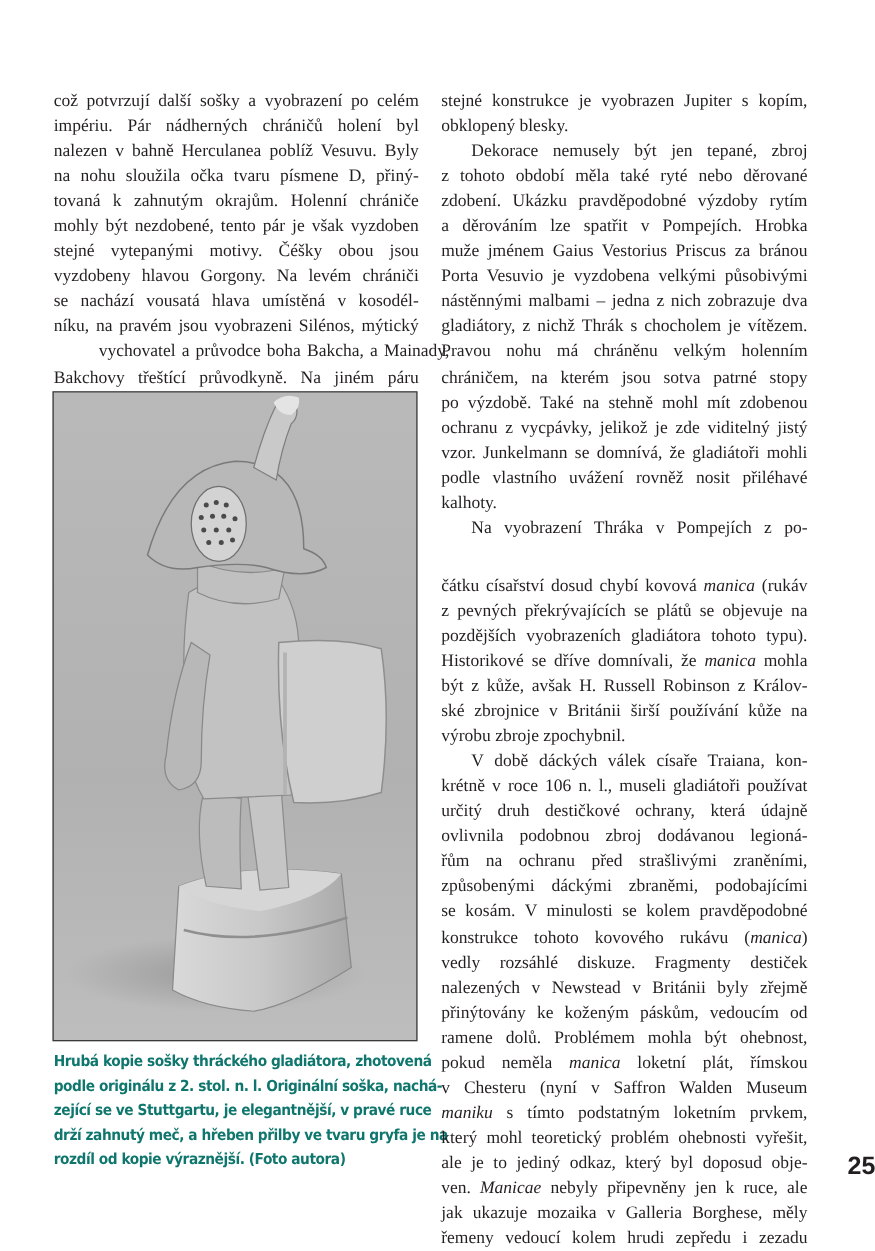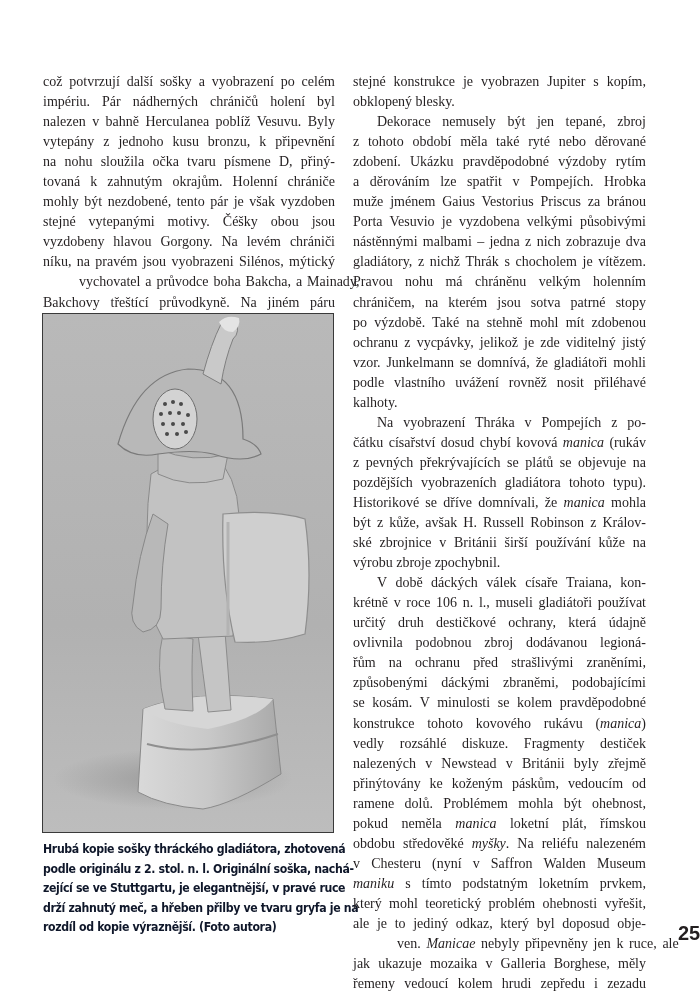--- a/index.html
+++ b/index.html
@@ -5,37 +5,37 @@
   html, body { margin:0; padding:0; background:#ffffff; }
   body { width:700px; height:1001px; position:relative; overflow:hidden; font-family:"Liberation Serif","DejaVu Serif",serif; color:#231f20; }
   .col { position:absolute; font-size:14px; line-height:20.05px; text-align:justify; hyphens:manual; }
   #col-left { left:43px; top:72px; width:292px; }
   #col-right { left:353px; top:72px; width:293px; }
   .col .line { display:block; text-align:justify; text-align-last:justify; white-space:nowrap; overflow:visible; }
   .col .line.last { text-align-last:left; }
   em { font-style:italic; }
   #photo { position:absolute; left:42px; top:313px; width:290px; height:518px; border:1.5px solid #3a3a3a; background:#b4b4b4; overflow:hidden; }
   #photo svg { display:block; }
-  #caption { position:absolute; left:43px; top:840px; width:296px; font-family:"DejaVu Sans Condensed","Liberation Sans",sans-serif; font-weight:bold; font-size:12.2px; line-height:19.6px; color:#0f172a; letter-spacing:-0.35px; }
+  #caption { position:absolute; left:43px; top:840px; width:296px; font-family:"DejaVu Sans Condensed","Liberation Sans",sans-serif; font-weight:bold; font-size:12.2px; line-height:19.6px; color:#0f766e; letter-spacing:-0.35px; }
   #caption .line { display:block; white-space:nowrap; }
   #page-num { position:absolute; left:678px; top:922px; font-family:"Liberation Sans",sans-serif; font-weight:bold; font-size:20px; color:#231f20; }
 </style>
 </head>
 <body>
 
 <div id="col-left" class="col">
   <span class="line" style="white-space: nowrap; word-spacing: 1.70759px;">což potvrzují další sošky a vyobrazení po celém</span>
   <span class="line" style="white-space: nowrap; word-spacing: 6.3625px;">impériu. Pár nádherných chráničů holení byl</span>
   <span class="line" style="white-space: nowrap; word-spacing: 0.958333px;">nalezen v bahně Herculanea poblíž Vesuvu. Byly</span>
-  <span class="line" style="white-space: nowrap; word-spacing: 3.61198px;">vytepány z jednoho kusu bronzu, k připevnění</span>
   <span class="line" style="white-space: nowrap; word-spacing: 3.15402px;">na nohu sloužila očka tvaru písmene D, přiný-</span>
   <span class="line" style="white-space: nowrap; word-spacing: 4.25625px;">tovaná k zahnutým okrajům. Holenní chrániče</span>
   <span class="line" style="white-space: nowrap; word-spacing: 0.375px;">mohly být nezdobené, tento pár je však vyzdoben</span>
   <span class="line" style="white-space: nowrap; word-spacing: 4.43438px;">stejné vytepanými motivy. Čéšky obou jsou</span>
   <span class="line" style="white-space: nowrap; word-spacing: 3.20312px;">vyzdobeny hlavou Gorgony. Na levém chrániči</span>
+  <span class="line" style="white-space: nowrap; word-spacing: 4.49219px;">se nachází vousatá hlava umístěná v kosodél-</span>
   <span class="line" style="white-space: nowrap; word-spacing: -0.106771px;">níku, na pravém jsou vyobrazeni Silénos, mýtický</span>
   <span class="line" style="white-space: nowrap; word-spacing: 1.41146px; margin-left: 36px;">vychovatel a průvodce boha Bakcha, a Mainady,</span>
   <span class="line" style="white-space: nowrap; word-spacing: 5.06562px;">Bakchovy třeštící průvodkyně. Na jiném páru</span>
 </div>
 
 <div id="photo" title="Terracotta figurine of a Thracian gladiator with crested helmet and rectangular shield on a square base">
   <svg width="290" height="518" viewBox="0 0 290 518" xmlns="http://www.w3.org/2000/svg">
     <defs>
       <linearGradient id="bg" x1="0" y1="0" x2="0" y2="1">
         <stop offset="0" stop-color="#b9b9b9"></stop>
@@ -116,43 +116,42 @@
     <span class="line" style="white-space: nowrap; word-spacing: 0.116071px;">nástěnnými malbami – jedna z nich zobrazuje dva</span>
     <span class="line" style="white-space: nowrap; word-spacing: 0.40625px;">gladiátory, z nichž Thrák s chocholem je vítězem.</span>
     <span class="line" style="white-space: nowrap; word-spacing: 6.80312px;">Pravou nohu má chráněnu velkým holenním</span>
     <span class="line" style="white-space: nowrap; word-spacing: 4.86198px;">chráničem, na kterém jsou sotva patrné stopy</span>
     <span class="line" style="white-space: nowrap; word-spacing: 2.09152px;">po výzdobě. Také na stehně mohl mít zdobenou</span>
     <span class="line" style="white-space: nowrap; word-spacing: 1.00223px;">ochranu z vycpávky, jelikož je zde viditelný jistý</span>
     <span class="line" style="white-space: nowrap; word-spacing: 0.333333px;">vzor. Junkelmann se domnívá, že gladiátoři mohli</span>
     <span class="line" style="white-space: nowrap; word-spacing: 4.2125px;">podle vlastního uvážení rovněž nosit přiléhavé</span>
     <span class="line last">kalhoty.</span>
     <span class="line" style="text-indent: 24px; white-space: nowrap; word-spacing: 4.75781px;">Na vyobrazení Thráka v Pompejích z po-</span>
-    <span class="line" style="white-space: nowrap; word-spacing: -0.0755208px;"><span>čátku císařství dosud chybí kovová </span><em>manica</em><span> (rukáv</span></span>
+    <span class="line" style="white-space: nowrap; word-spacing: -0.0755208px; margin-top: 27px;"><span>čátku císařství dosud chybí kovová </span><em>manica</em><span> (rukáv</span></span>
     <span class="line" style="white-space: nowrap; word-spacing: 1.39062px;">z pevných překrývajících se plátů se objevuje na</span>
     <span class="line" style="white-space: nowrap; word-spacing: 1.82031px;">pozdějších vyobrazeních gladiátora tohoto typu).</span>
     <span class="line" style="white-space: nowrap; word-spacing: 0.802083px;"><span>Historikové se dříve domnívali, že </span><em>manica</em><span> mohla</span></span>
     <span class="line" style="white-space: nowrap; word-spacing: 1.16016px;">být z kůže, avšak H. Russell Robinson z Králov-</span>
     <span class="line" style="white-space: nowrap; word-spacing: 2.66071px;">ské zbrojnice v Británii širší používání kůže na</span>
     <span class="line last">výrobu zbroje zpochybnil.</span>
     <span class="line" style="text-indent: 24px; white-space: nowrap; word-spacing: 3.33854px;">V době dáckých válek císaře Traiana, kon-</span>
     <span class="line" style="white-space: nowrap; word-spacing: 0.707031px;">krétně v roce 106 n. l., museli gladiátoři používat</span>
     <span class="line" style="white-space: nowrap; word-spacing: 6.75625px;">určitý druh destičkové ochrany, která údajně</span>
     <span class="line" style="white-space: nowrap; word-spacing: 6.57812px;">ovlivnila podobnou zbroj dodávanou legioná-</span>
     <span class="line" style="white-space: nowrap; word-spacing: 7.5375px;">řům na ochranu před strašlivými zraněními,</span>
     <span class="line" style="white-space: nowrap; word-spacing: 6.34375px;">způsobenými dáckými zbraněmi, podobajícími</span>
     <span class="line" style="white-space: nowrap; word-spacing: 2.23958px;">se kosám. V minulosti se kolem pravděpodobné</span>
     <span class="line" style="white-space: nowrap; word-spacing: 6.57031px;"><span>konstrukce tohoto kovového rukávu (</span><em>manica</em><span>)</span></span>
     <span class="line" style="white-space: nowrap; word-spacing: 9.52344px;">vedly rozsáhlé diskuze. Fragmenty destiček</span>
     <span class="line" style="white-space: nowrap; word-spacing: 3.85156px;">nalezených v Newstead v Británii byly zřejmě</span>
     <span class="line" style="white-space: nowrap; word-spacing: 3.15313px;">přinýtovány ke koženým páskům, vedoucím od</span>
     <span class="line" style="white-space: nowrap; word-spacing: 4.69375px;">ramene dolů. Problémem mohla být ohebnost,</span>
     <span class="line" style="white-space: nowrap; word-spacing: 7.85px;"><span>pokud neměla </span><em>manica</em><span> loketní plát, římskou</span></span>
-    <span class="line" style="white-space: nowrap; word-spacing: 2.19375px;"><span>obdobu středověké </span><em>myšky</em><span>. Na reliéfu nalezeném</span></span>
     <span class="line" style="white-space: nowrap; word-spacing: 5.88281px;">v Chesteru (nyní v Saffron Walden Museum</span>
     <span class="line" style="white-space: nowrap; word-spacing: 5.41563px;"><span></span><em>maniku</em><span> s tímto podstatným loketním prvkem,</span></span>
     <span class="line" style="white-space: nowrap; word-spacing: 1.53438px;">který mohl teoretický problém ohebnosti vyřešit,</span>
     <span class="line" style="white-space: nowrap; word-spacing: 2.73242px;">ale je to jediný odkaz, který byl doposud obje-</span>
-    <span class="line" style="white-space: nowrap; word-spacing: 2.20089px; margin-left: 44px;"><span>ven. </span><em>Manicae</em><span> nebyly připevněny jen k ruce, ale</span></span>
+    <span class="line" style="white-space: nowrap; word-spacing: 2.20089px;"><span>ven. </span><em>Manicae</em><span> nebyly připevněny jen k ruce, ale</span></span>
     <span class="line" style="white-space: nowrap; word-spacing: 2.7474px;">jak ukazuje mozaika v Galleria Borghese, měly</span>
     <span class="line" style="white-space: nowrap; word-spacing: 3.85417px;">řemeny vedoucí kolem hrudi zepředu i zezadu</span>
   </div>
 
 <div id="page-num">25</div>
 
 </body></html>

